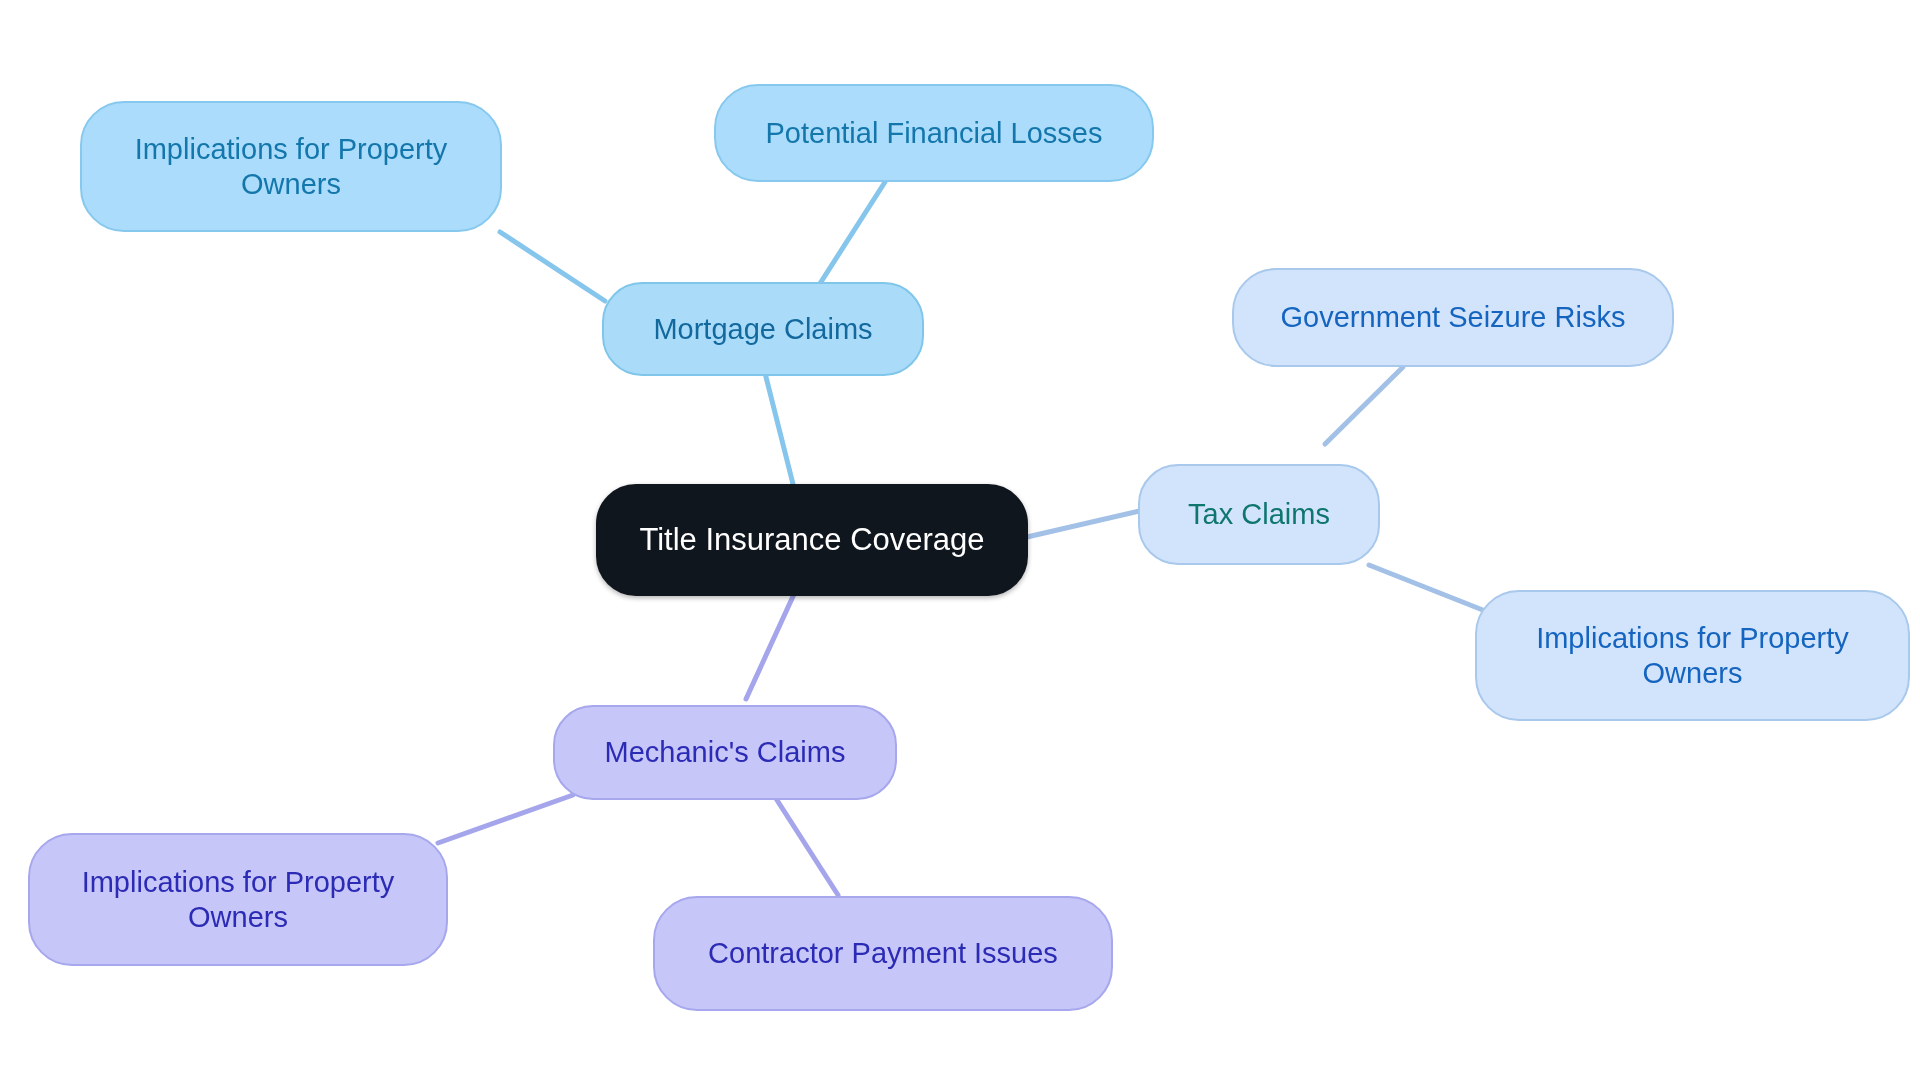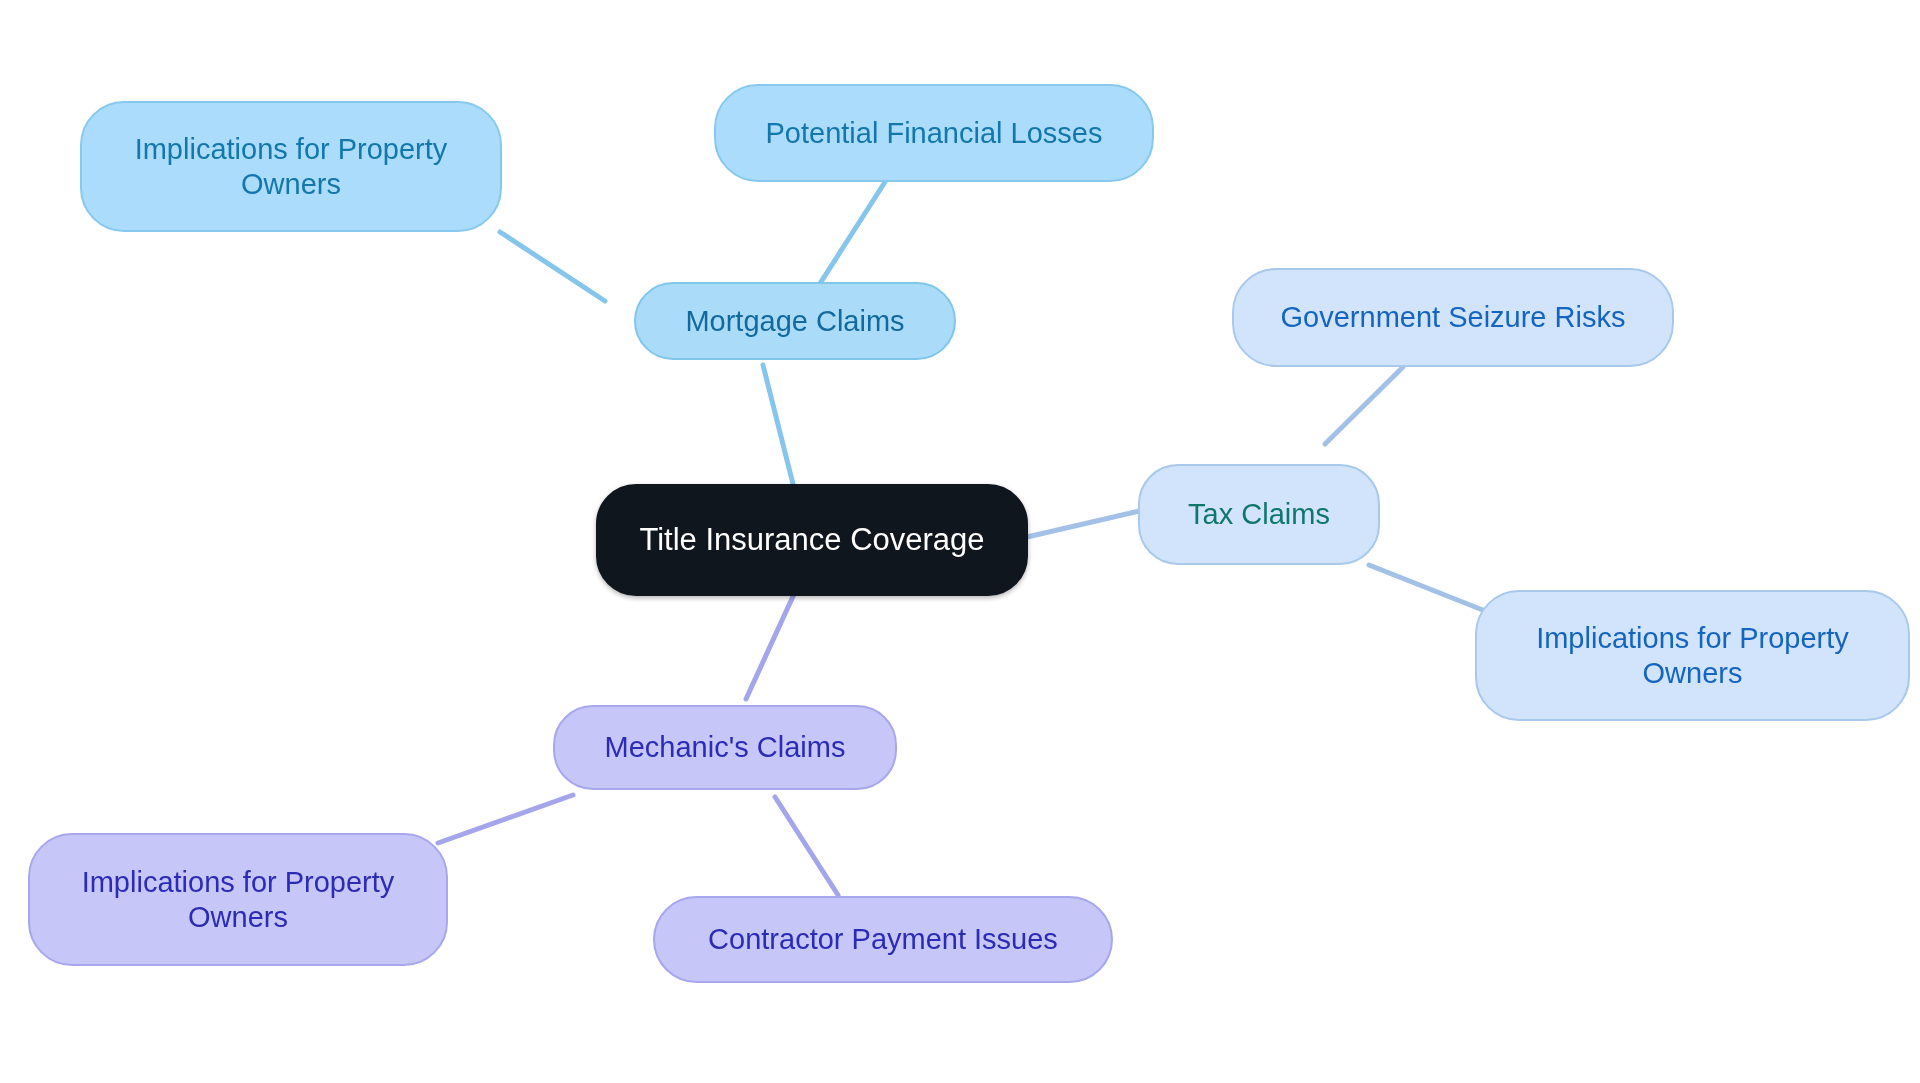--- a/index.html
+++ b/index.html
@@ -108,21 +108,21 @@
 
     <line x1="795" y1="592" x2="746" y2="699" stroke="#a5a5ec" stroke-width="5" stroke-linecap="round"></line>
     <line x1="573" y1="795" x2="438" y2="843" stroke="#a5a5ec" stroke-width="5" stroke-linecap="round"></line>
     <line x1="775" y1="797" x2="838" y2="895" stroke="#a5a5ec" stroke-width="5" stroke-linecap="round"></line>
   </svg>
 
   <div class="node node-root" style="left:596px; top:484px; width:432px; height:112px;">
     <span>Title Insurance Coverage</span>
   </div>
 
-  <div class="node node-l1-blue" style="left:634px; top:282px; width:322px; height:78px;">
+  <div class="node node-l1-blue" style="left:602px; top:282px; width:322px; height:94px;">
     <span>Mortgage Claims</span>
   </div>
 
   <div class="node node-l2-blue" style="left:80px; top:101px; width:422px; height:131px;">
     <span>Implications for Property
 Owners</span>
   </div>
 
   <div class="node node-l2-blue" style="left:714px; top:84px; width:440px; height:98px;justify-content:center;">
     <span>Potential Financial Losses</span>
@@ -134,26 +134,26 @@
 
   <div class="node node-l2-steel" style="left:1232px; top:268px; width:442px; height:99px;">
     <span>Government Seizure Risks</span>
   </div>
 
   <div class="node node-l2-steel" style="left:1475px; top:590px; width:435px; height:131px;">
     <span>Implications for Property
 Owners</span>
   </div>
 
-  <div class="node node-l1-purple" style="left:553px; top:705px; width:344px; height:85px;">
+  <div class="node node-l1-purple" style="left:553px; top:705px; width:344px; height:95px;">
     <span>Mechanic's Claims</span>
   </div>
 
   <div class="node node-l2-purple" style="left:28px; top:833px; width:420px; height:133px;">
     <span>Implications for Property
 Owners</span>
   </div>
 
-  <div class="node node-l2-purple" style="left:653px; top:896px; width:460px; height:87px;">
+  <div class="node node-l2-purple" style="left:653px; top:896px; width:460px; height:115px;">
     <span>Contractor Payment Issues</span>
   </div>
 
 </div>
 
 </body></html>

